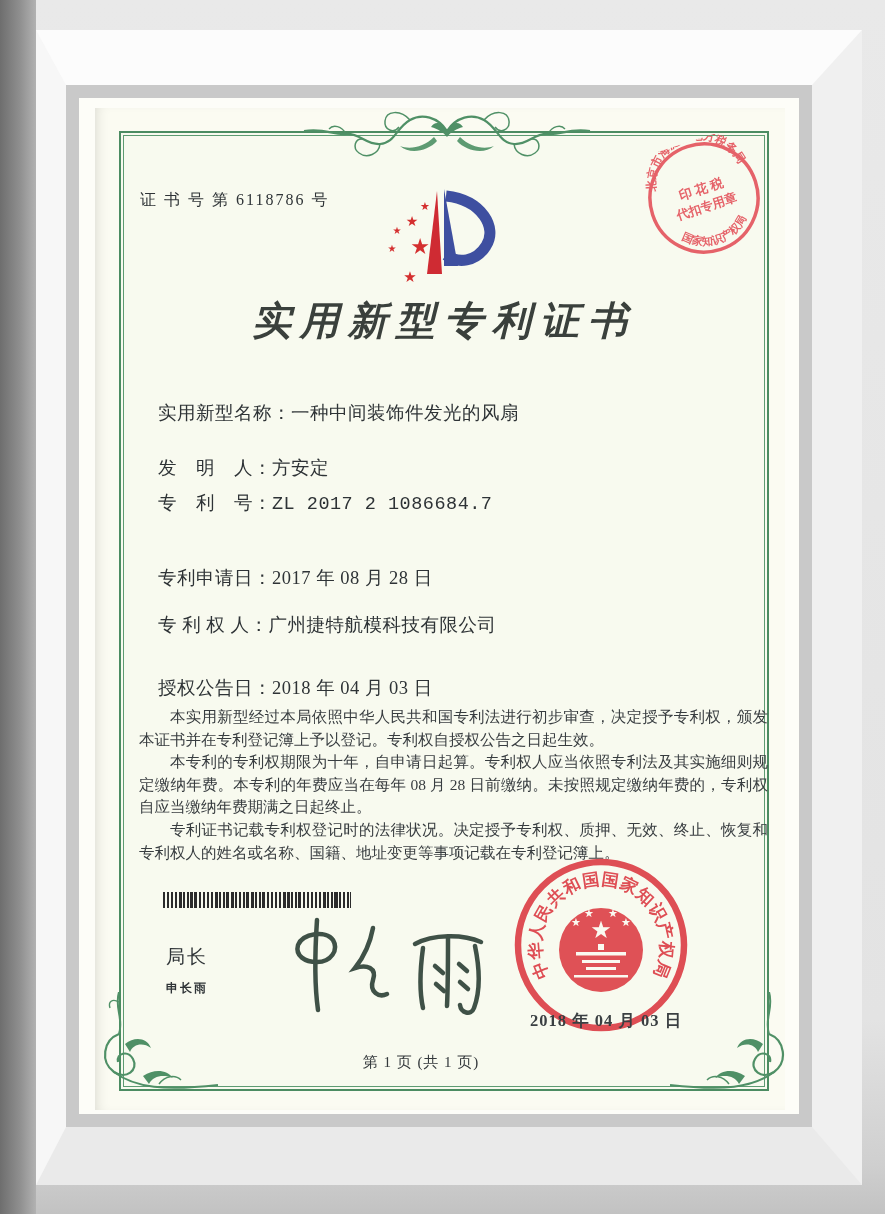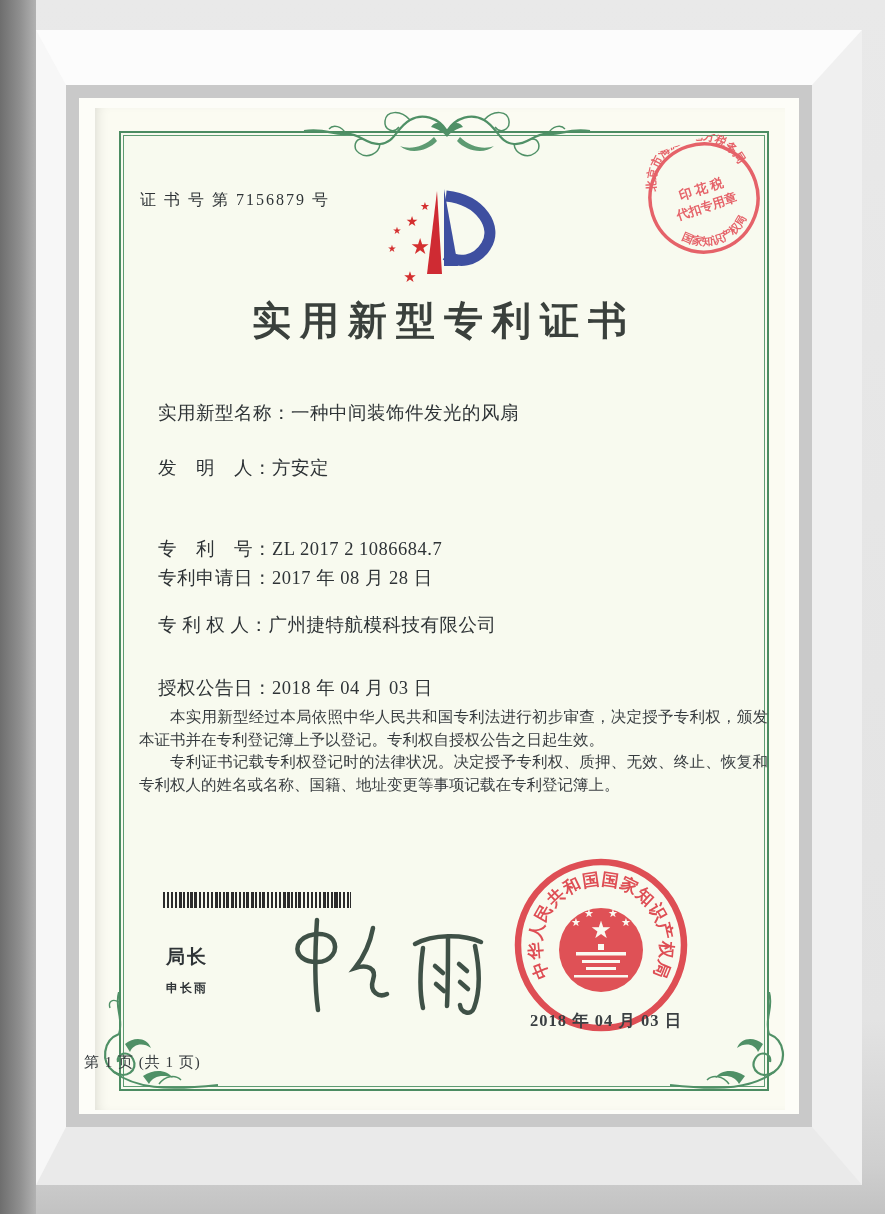--- a/index.html
+++ b/index.html
@@ -30,45 +30,45 @@
   .cert-border-inner { position: absolute; inset: 2px; border: 1px solid #5d9b72; }
 
   .ornament-top { position: absolute; left: 302px; top: 104px; }
   .ornament-bl { position: absolute; left: 98px; top: 992px; }
   .ornament-br { position: absolute; left: 670px; top: 992px; transform: scaleX(-1); }
 
   .cert-no { position: absolute; left: 140px; top: 190px; font-size: 16px; letter-spacing: 2px; color: #2f3437; }
   .logo { position: absolute; left: 381px; top: 184px; }
   .tax-stamp { position: absolute; left: 646px; top: 140px; transform: rotate(-18deg); opacity: 0.92; }
 
-  .cert-title { position: absolute; left: 119px; width: 650px; top: 294px; text-align: center; font-size: 39px; font-weight: bold; letter-spacing: 9px; color: #3a403c; }
+  .cert-title { position: absolute; left: 119px; width: 650px; top: 294px; text-align: center; font-size: 39px; font-weight: bold; letter-spacing: 9px; color: #3a403c; font-style: italic; }
 
   .field { position: absolute; left: 158px; font-size: 18.5px; color: #2e3336; letter-spacing: 0.5px; white-space: nowrap; }
-  .f0 { top: 400px; text-align: right; } .f1 { top: 455px; } .f2 { top: 536px; }
+  .f0 { top: 400px; text-align: right; } .f1 { top: 455px; } .f2 { top: 490px; font-family: Liberation Mono, monospace; }
   .f3 { top: 565px; } .f4 { top: 612px; } .f5 { top: 675px; text-align: right; }
 
   .body-text { position: absolute; left: 139px; top: 706px; width: 629px; font-size: 15.5px; line-height: 22.6px; color: #383d40; text-align: justify; }
   .body-text p { margin: 0; text-indent: 2em; }
 
   .barcode {
     position: absolute; left: 163px; top: 892px; width: 188px; height: 16px;
     background:
       repeating-linear-gradient(90deg, #2b2b2b 0 2px, transparent 2px 4px),
       repeating-linear-gradient(90deg, #2b2b2b 0 1px, transparent 1px 9px),
       repeating-linear-gradient(90deg, transparent 0 5px, #2b2b2b 5px 6px, transparent 6px 13px);
   }
 
-  .director-title { position: absolute; left: 166px; top: 944px; font-size: 19px; font-weight: bold; color: #2f3437; font-family: "Liberation Sans", "DejaVu Sans", sans-serif; letter-spacing: 2px; }
+  .director-title { position: absolute; left: 166px; top: 944px; font-size: 19px; font-weight: normal; color: #2f3437; font-family: "Liberation Sans", "DejaVu Sans", sans-serif; letter-spacing: 2px; }
   .director-name  { position: absolute; left: 166px; top: 980px; font-size: 12px; font-weight: bold; color: #2f3437; font-family: "Liberation Sans", "DejaVu Sans", sans-serif; letter-spacing: 2px; }
   .signature { position: absolute; left: 283px; top: 910px; }
 
   .seal { position: absolute; left: 512px; top: 856px; opacity: 0.93; }
   .seal-date { position: absolute; left: 530px; top: 1010px; font-size: 16.5px; font-weight: bold; color: #3a3f42; letter-spacing: 1px; z-index: 7; }
 
-  .footer { position: absolute; left: 84px; width: 650px; top: 1053px; text-align: left; font-size: 15px; color: #34393c; letter-spacing: 1px; }
+  .footer { position: absolute; left: 96px; width: 650px; top: 1053px; text-align: center; font-size: 15px; color: #34393c; letter-spacing: 1px; }
 
   svg text { font-family: "Liberation Serif", "DejaVu Serif", serif; }
 </style>
 </head>
 <body>
 
 <div class="photo">
   <div class="frame-left-edge"></div>
   <div class="frame">
     <div class="mat">
@@ -112,21 +112,21 @@
       <g fill="none" stroke="#4f9066">
         <path d="M21,0 C16,16 26,26 21,42" stroke-width="2"></path>
         <path d="M21,42 C5,48 2,70 16,80 C28,88 41,78 35,67 C30,58 18,61 20,70" stroke-width="2.2"></path>
         <path d="M16,80 C37,96 67,99 120,93" stroke-width="2"></path>
         <path d="M27,52 C37,44 49,46 53,56 C45,50 35,52 32,60 Z" fill="#4f9066" stroke="none"></path>
         <path d="M45,84 C57,76 69,78 75,86 C65,82 55,84 51,92 Z" fill="#4f9066" stroke="none"></path>
         <path d="M61,92 C67,84 77,82 83,88" stroke-width="1.5"></path>
       </g>
     </svg>
 
-    <div class="cert-no">证 书 号 第 7156879 号</div>
+    <div class="cert-no">证 书 号 第 6118786 号</div>
 
     <svg class="logo" width="125" height="108" viewBox="0 0 125 108">
       <polygon points="56,7 61,90 46,90" fill="#cf2b33"></polygon>
       <polygon points="63,5 77,82 63,82" fill="#3e4fa0"></polygon>
       <path d="M65,12 C101,16 117,44 105,62 C95,78 77,80 65,71" fill="none" stroke="#3e4fa0" stroke-width="11"></path>
       <text x="44" y="26" font-size="11" fill="#d42f2f" text-anchor="middle">★</text>
       <text x="31" y="42" font-size="14" fill="#d42f2f" text-anchor="middle">★</text>
       <text x="16" y="50" font-size="10" fill="#d42f2f" text-anchor="middle">★</text>
       <text x="11" y="68" font-size="10" fill="#d42f2f" text-anchor="middle">★</text>
       <text x="39" y="70" font-size="22" fill="#d42f2f" text-anchor="middle">★</text>
@@ -151,20 +151,21 @@
 
     <div class="field f0"><span>实用新型名称：</span><span>一种中间装饰件发光的风扇</span></div>
     <div class="field f1"><span>发　明　人：</span><span>方安定</span></div>
     <div class="field f2"><span>专　利　号：</span><span>ZL 2017 2 1086684.7</span></div>
     <div class="field f3"><span>专利申请日：</span><span>2017 年 08 月 28 日</span></div>
     <div class="field f4"><span>专 利 权 人：</span><span>广州捷特航模科技有限公司</span></div>
     <div class="field f5"><span>授权公告日：</span><span>2018 年 04 月 03 日</span></div>
 
     <div class="body-text">
       <p>本实用新型经过本局依照中华人民共和国专利法进行初步审查，决定授予专利权，颁发本证书并在专利登记簿上予以登记。专利权自授权公告之日起生效。</p>
+      <p>本专利的专利权期限为十年，自申请日起算。专利权人应当依照专利法及其实施细则规定缴纳年费。本专利的年费应当在每年 08 月 28 日前缴纳。未按照规定缴纳年费的，专利权自应当缴纳年费期满之日起终止。</p>
       <p>专利证书记载专利权登记时的法律状况。决定授予专利权、质押、无效、终止、恢复和专利权人的姓名或名称、国籍、地址变更等事项记载在专利登记簿上。</p>
     </div>
 
     <div class="barcode"></div>
 
     <div class="director-title">局长</div>
     <div class="director-name">申长雨</div>
 
     <svg class="signature" width="210" height="105" viewBox="0 0 210 105">
       <g fill="none" stroke="#3f5147" stroke-width="4.5" stroke-linecap="round">

